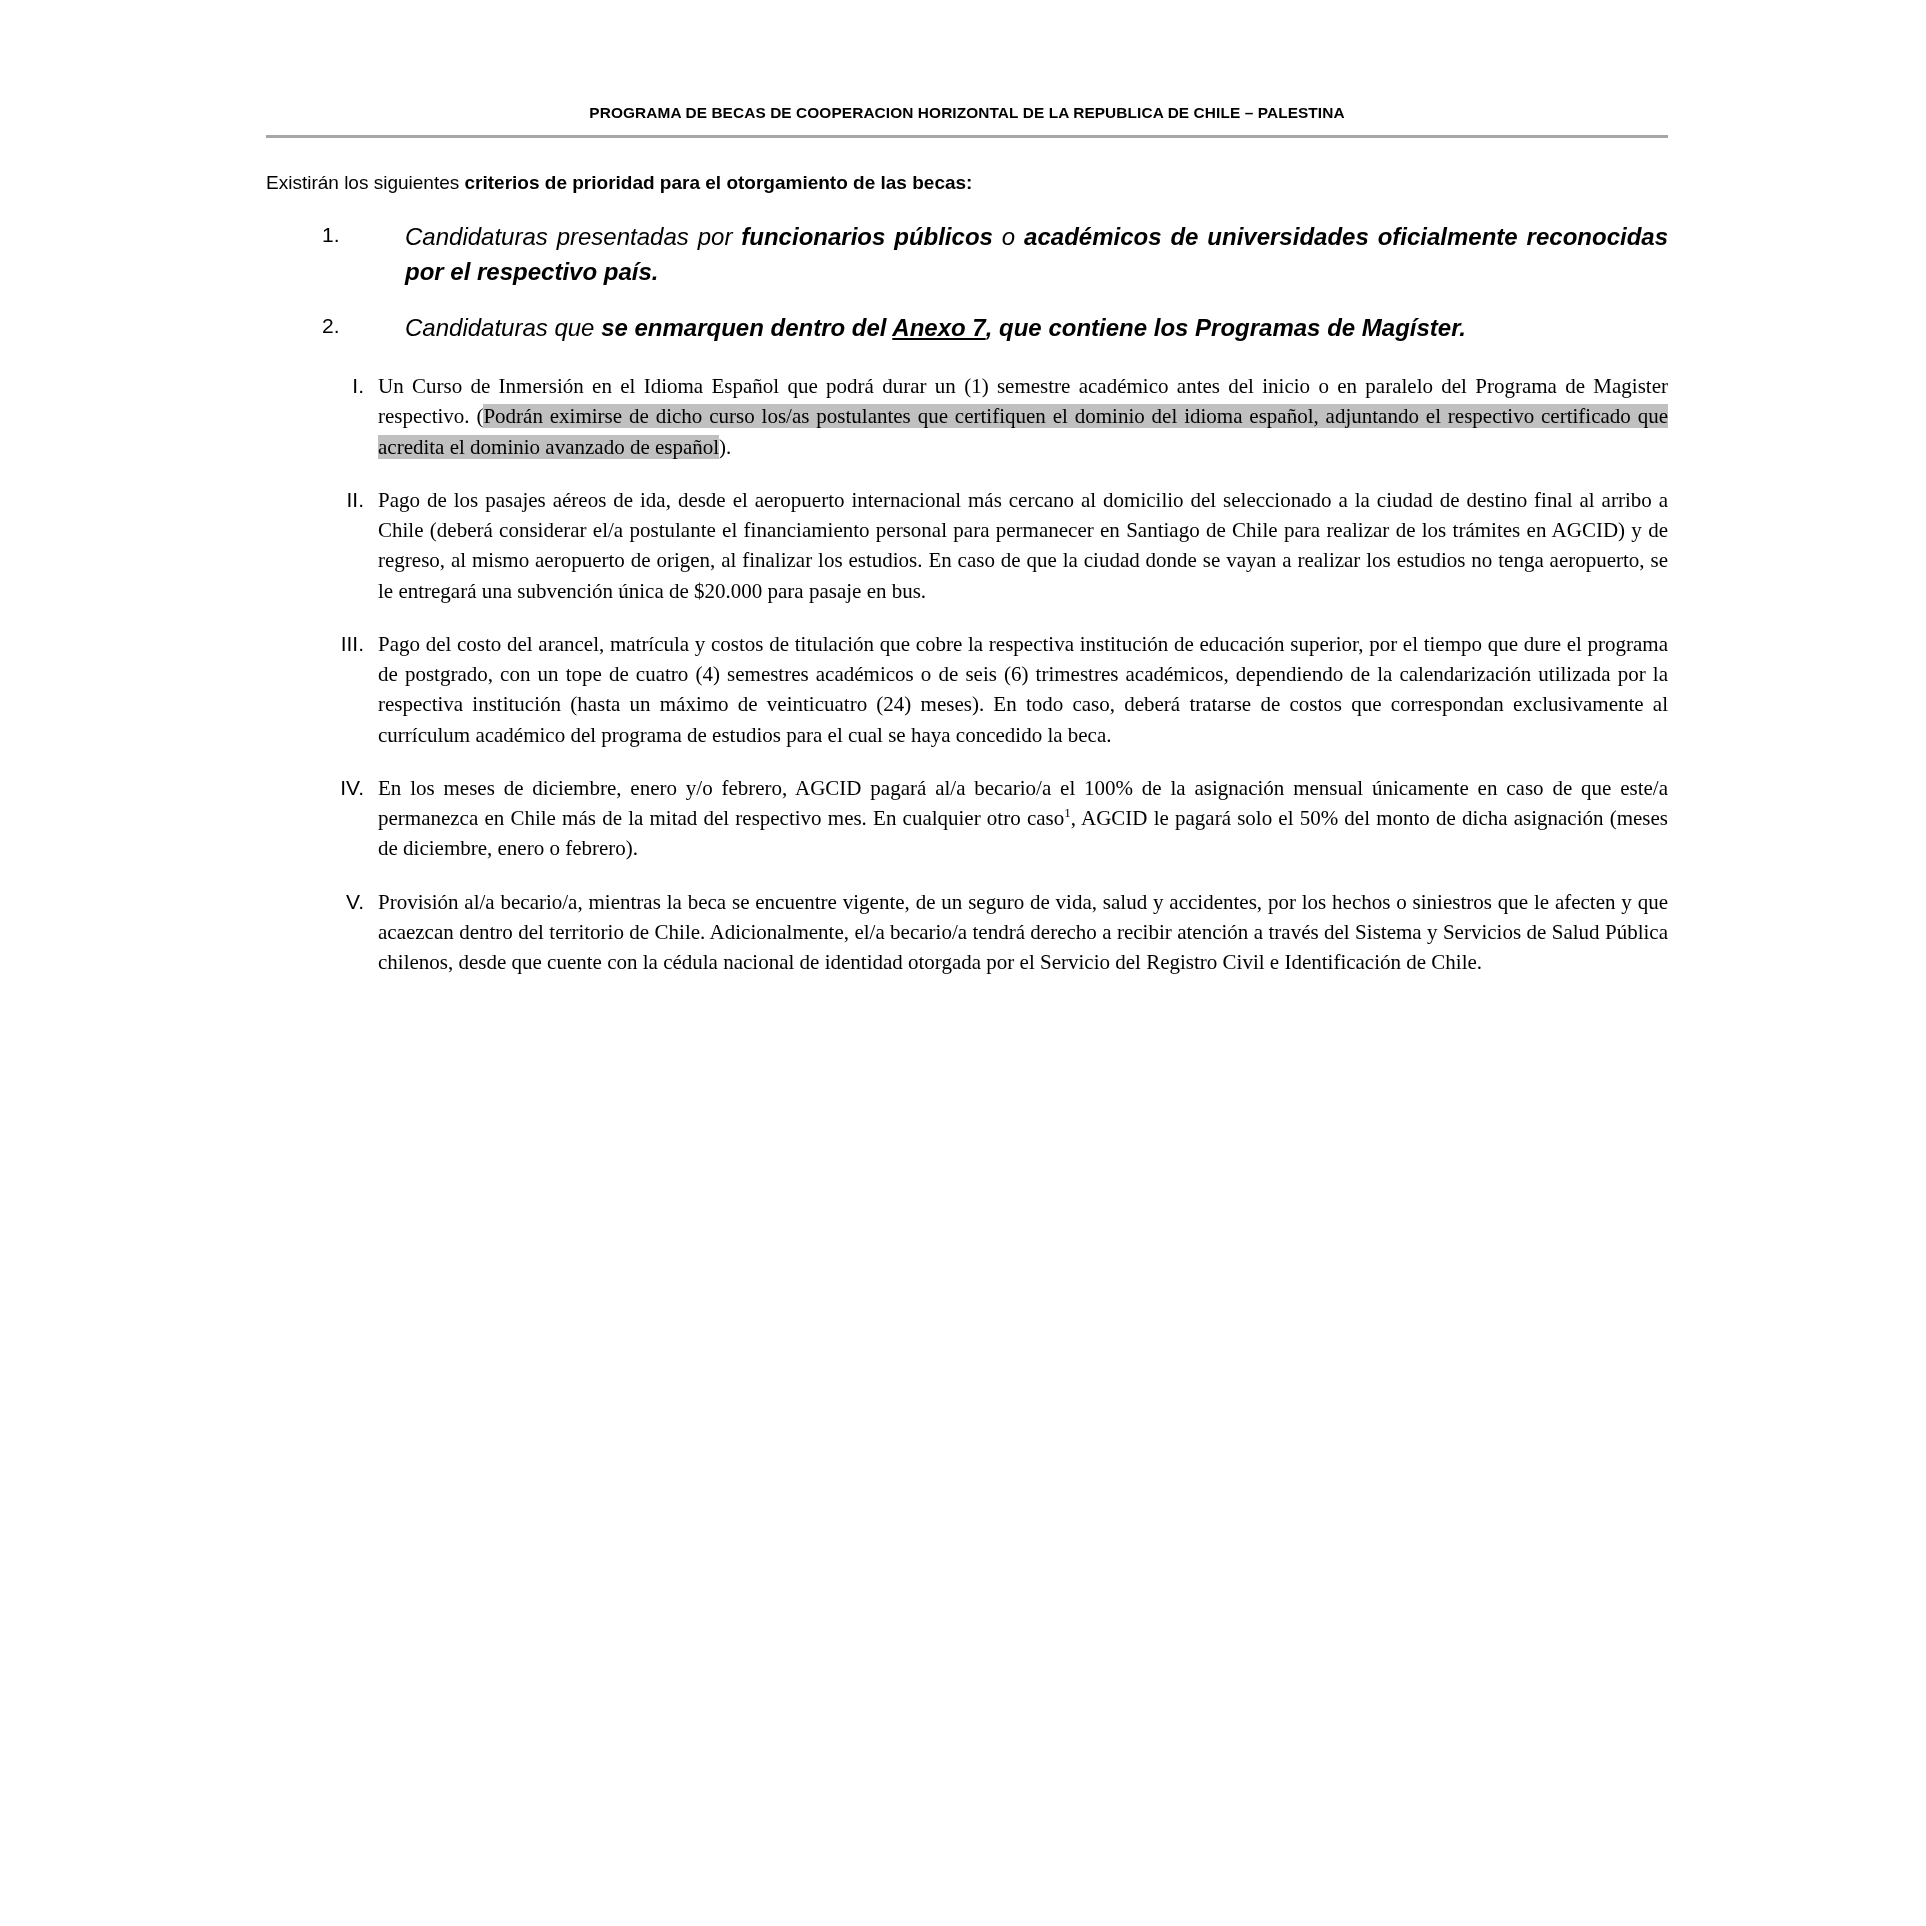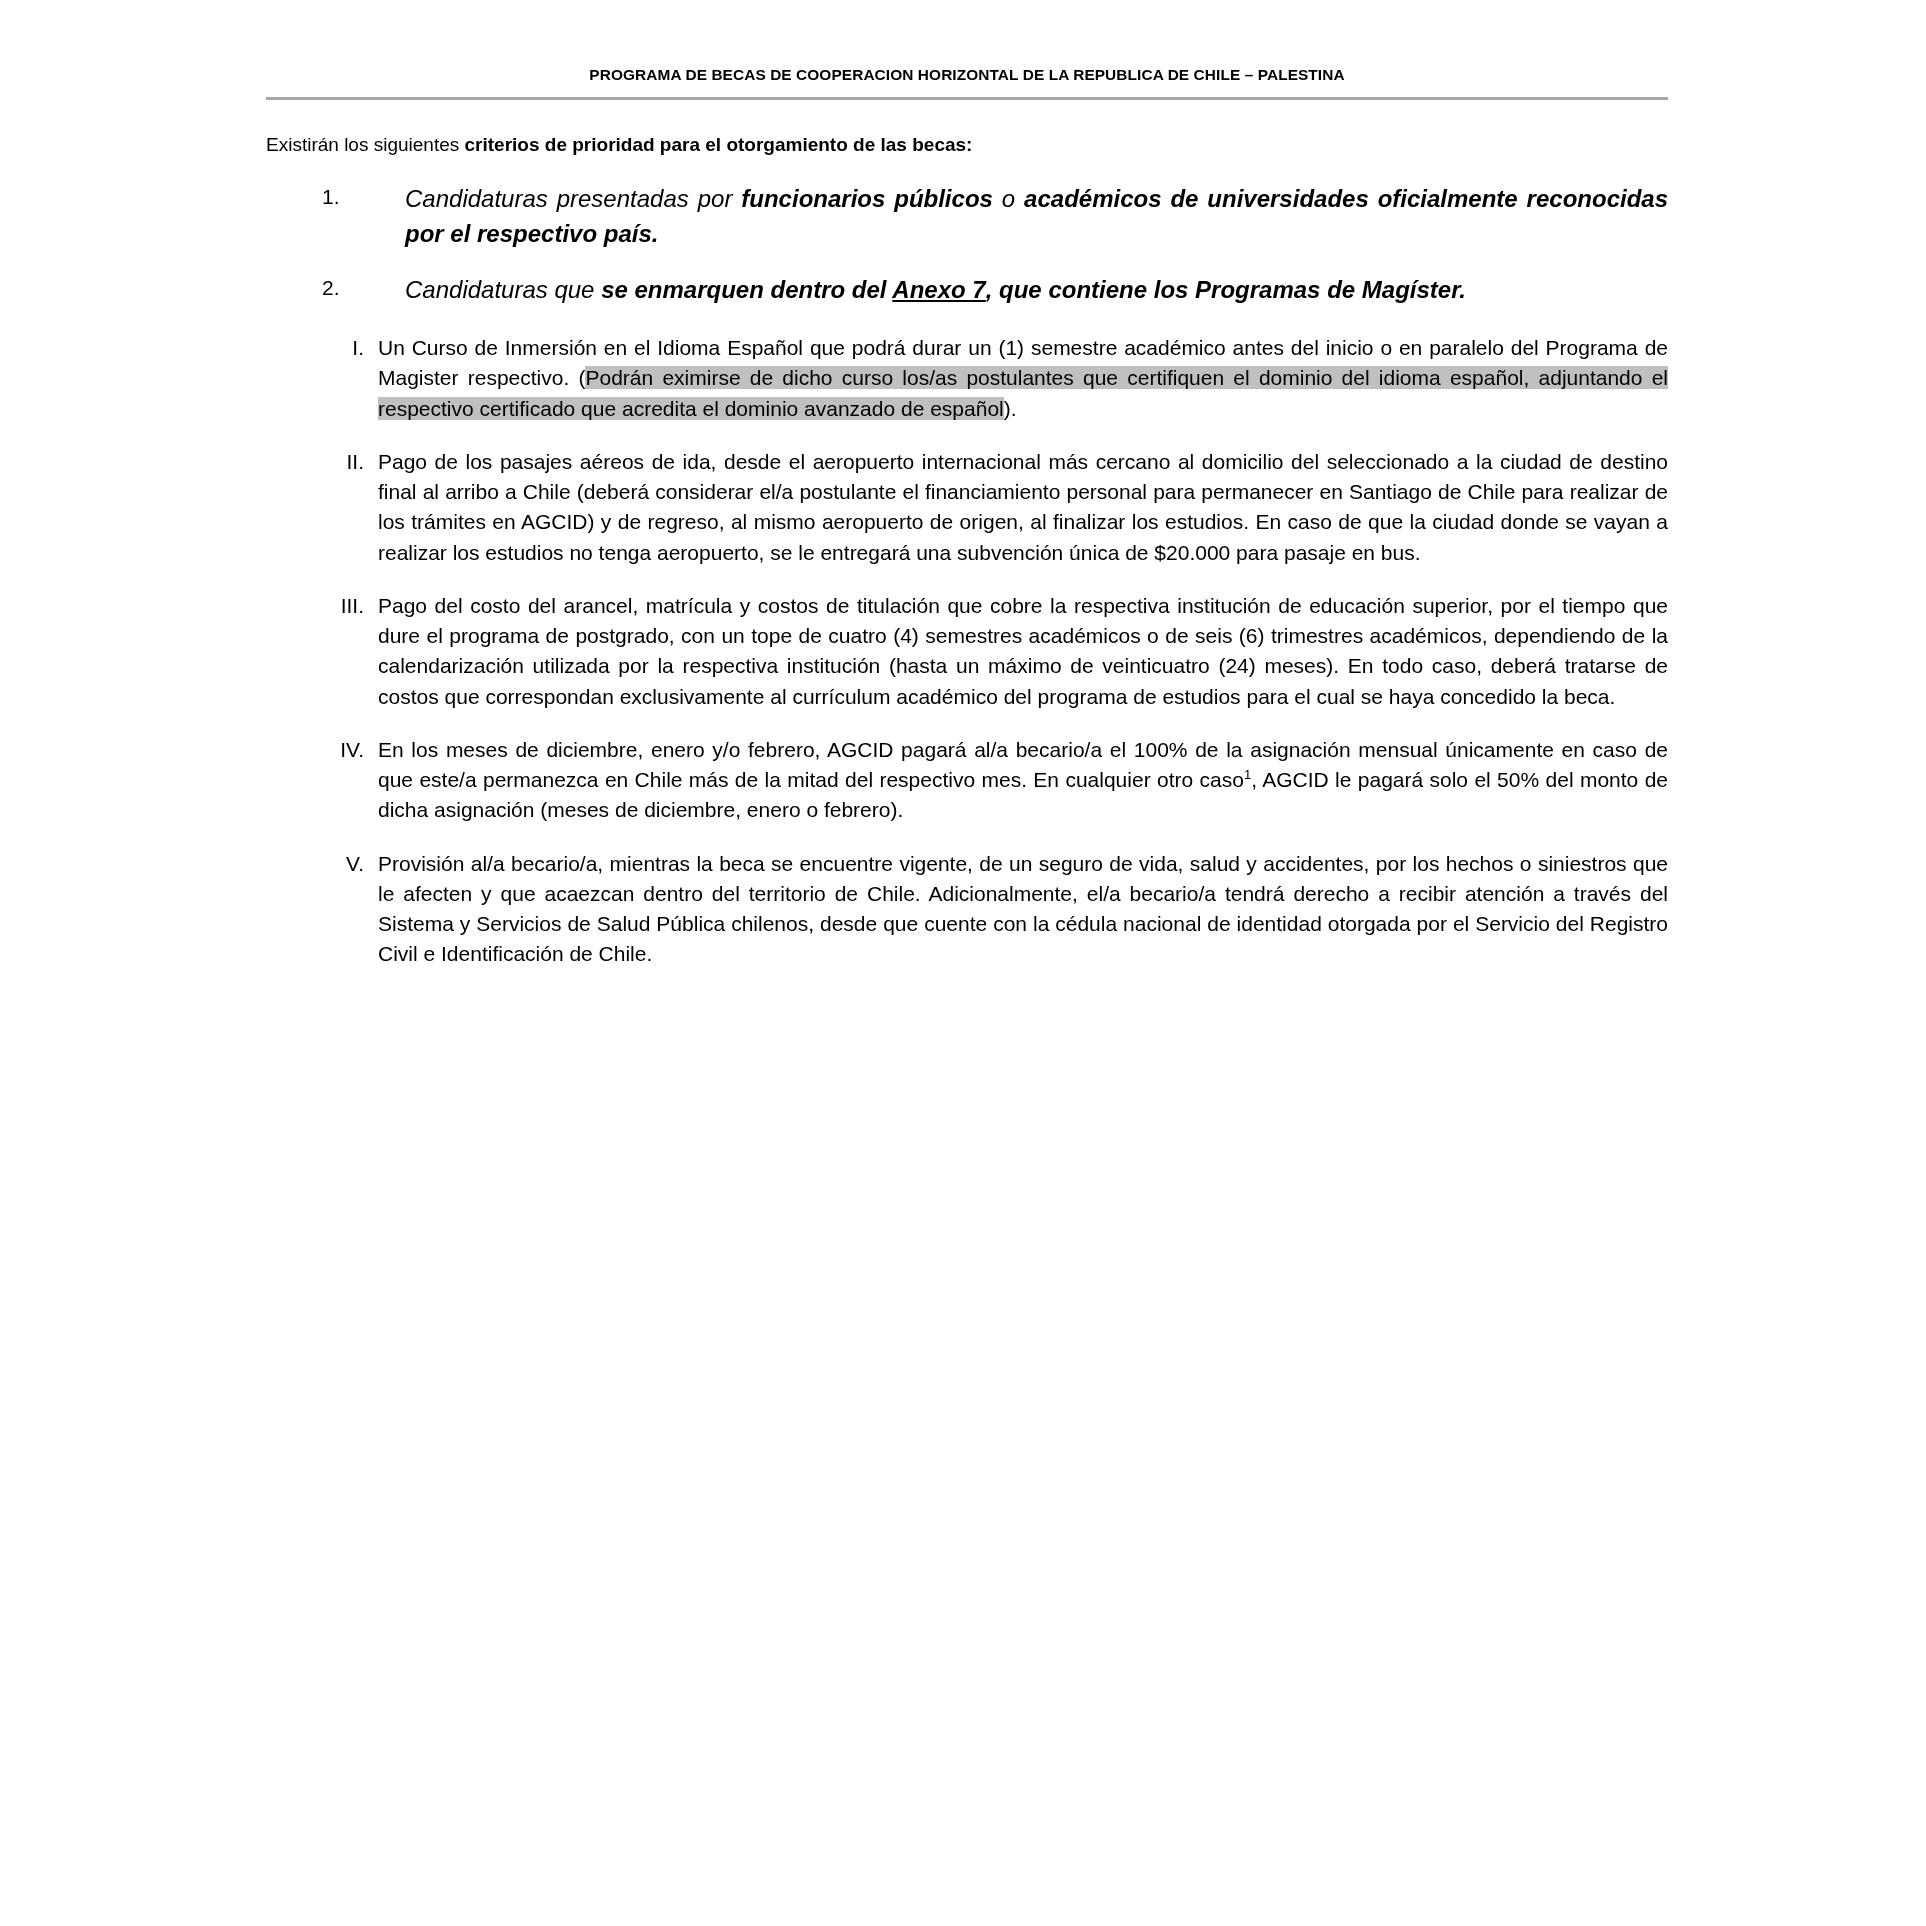--- a/index.html
+++ b/index.html
@@ -22,21 +22,21 @@
   }
   .content {
     position: absolute;
     left: 266px;
     top: 0;
     width: 1402px;
   }
 
   
   .doc-header {
-    padding-top: 67px;
+    padding-top: 105px;
     text-align: center;
   }
   .doc-header .header-text {
     font-size: 15.4px;
     font-weight: bold;
     letter-spacing: 0.1px;
     line-height: 1.1;
     display: block;
   }
   .header-rule {
@@ -109,20 +109,21 @@
     line-height: 1.44;
   }
   .roman-body {
     flex: 1 1 auto;
     font-size: 21px;
     line-height: 1.44;
     text-align: justify;
   }
   .roman-body p {
     margin: 0;
+    font-family: Liberation Serif, serif;
   }
   .roman-body p + p {
     margin-top: 4px;
   }
 
   .hl {
     background: #c0c0c0;
     box-decoration-break: clone;
     -webkit-box-decoration-break: clone;
   }

